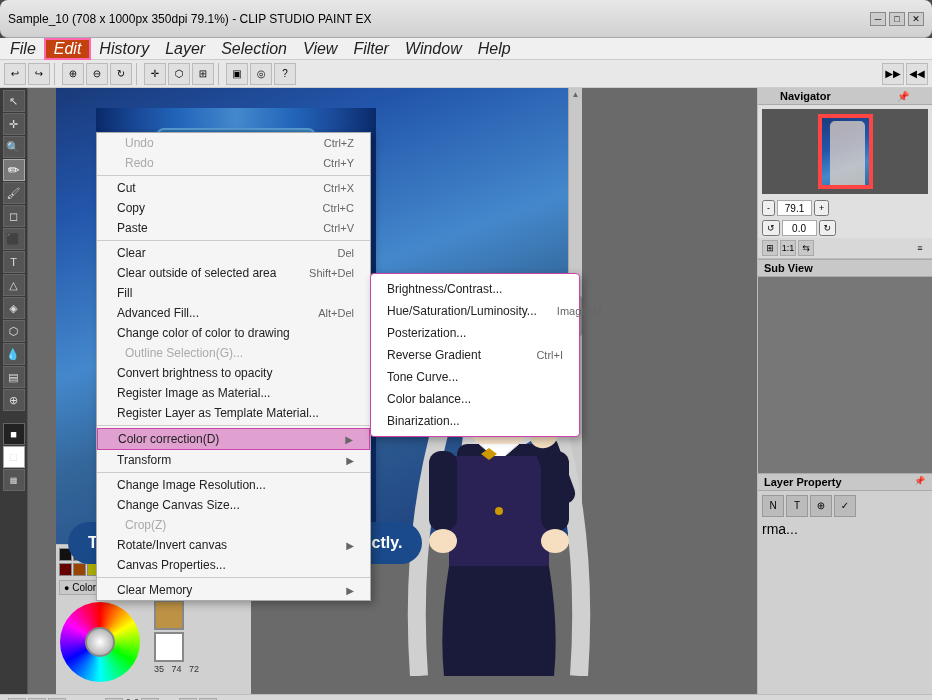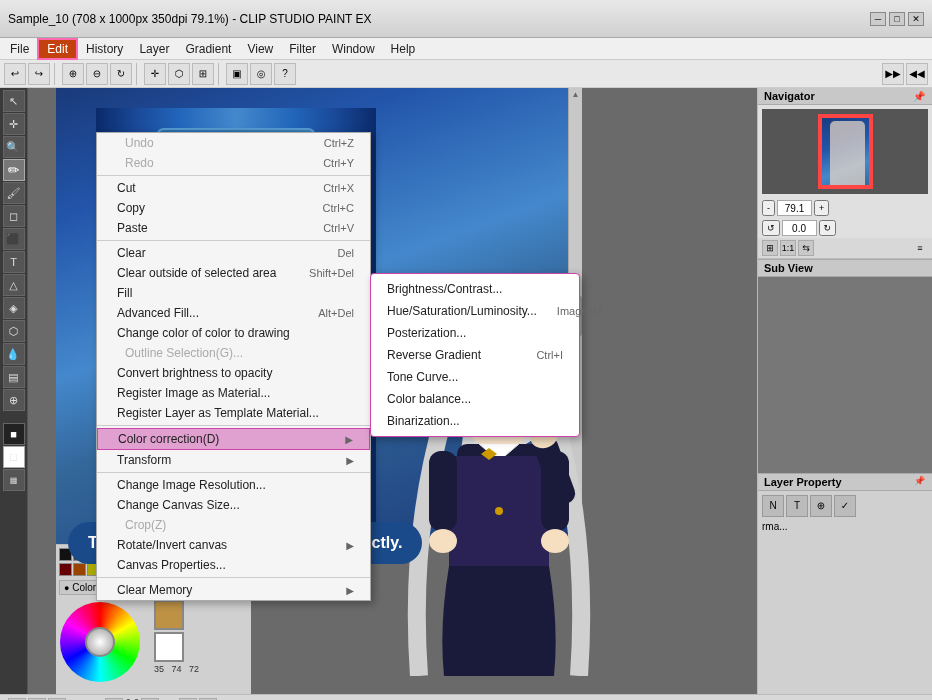--- a/index.html
+++ b/index.html
@@ -7,20 +7,21 @@
 
     
     #titlebar {
       height: 38px;
       background: linear-gradient(to bottom, #e8e8e8, #d0d0d0);
       display: flex;
       align-items: center;
       justify-content: space-between;
       padding: 16px 8px;
       border-bottom: 1px solid #aaa;
+      border-radius: 8px;
     }
     #titlebar .win-btns { display: flex; gap: 3px; }
     #titlebar .win-btn {
       width: 16px; height: 14px;
       border: 1px solid #888;
       background: #ccc;
       font-size: 9px;
       display: flex; align-items: center; justify-content: center;
       cursor: pointer;
     }
@@ -29,25 +30,25 @@
     #menubar {
       height: 22px;
       background: #f0f0f0;
       display: flex;
       align-items: center;
       border-bottom: 1px solid #ccc;
       padding: 0 2px;
     }
     .menu-item {
       padding: 2px 8px;
-      font-size: 12px;
+      font-size: 16px;
       color: #222;
       cursor: pointer;
       height: 22px;
-      display: flex; align-items: center;
+      display: flex; align-items: center; font-style: italic;
     }
     .menu-item.active { background: #c2410c; color: white; border: 2px solid #ff69b4; }
 
     
     #toolbar {
       height: 28px;
       background: #e8e8e8;
       border-bottom: 1px solid #ccc;
       display: flex;
       align-items: center;
@@ -104,21 +105,21 @@
     #right-panel {
       width: 175px;
       background: #e0e0e0;
       border-left: 1px solid #bbb;
       display: flex;
       flex-direction: column;
     }
     .panel-header {
       background: #c8c8c8;
       border-bottom: 1px solid #aaa;
-      padding: 2px 6px;
+      padding: 2px 22px;
       font-size: 11px;
       font-weight: bold;
       display: flex;
       align-items: center;
       justify-content: space-between;
     }
     .navigator-box {
       background: #555;
       height: 85px;
       margin: 4px;
@@ -287,21 +288,21 @@
     <div class="win-btn">□</div>
     <div class="win-btn">✕</div>
   </div>
 </div>
 
 <div id="menubar">
   <div class="menu-item">File</div>
   <div class="menu-item active">Edit</div>
   <div class="menu-item">History</div>
   <div class="menu-item">Layer</div>
-  <div class="menu-item">Gradient</div>
+  <div class="menu-item">Selection</div>
   <div class="menu-item">View</div>
   <div class="menu-item">Filter</div>
   <div class="menu-item">Window</div>
   <div class="menu-item">Help</div>
 </div>
 
 <div id="toolbar">
   <div class="toolbar-btn">↩</div>
   <div class="toolbar-btn">↪</div>
   <div class="toolbar-sep"></div>
@@ -638,21 +639,21 @@
       <span style="font-size:9px;">📌</span>
     </div>
     <div style="flex:1; background:#d0d0d0; padding:4px;">
 
       <div style="display:flex; gap:2px; flex-wrap:wrap;">
         <div style="width:22px;height:22px;background:#bbb;border:1px solid #999;font-size:10px;display:flex;align-items:center;justify-content:center;cursor:pointer;">N</div>
         <div style="width:22px;height:22px;background:#bbb;border:1px solid #999;font-size:10px;display:flex;align-items:center;justify-content:center;cursor:pointer;">T</div>
         <div style="width:22px;height:22px;background:#bbb;border:1px solid #999;font-size:10px;display:flex;align-items:center;justify-content:center;cursor:pointer;">⊕</div>
         <div style="width:22px;height:22px;background:#bbb;border:1px solid #999;font-size:10px;display:flex;align-items:center;justify-content:center;cursor:pointer;">✓</div>
       </div>
-      <div style="margin-top:4px; font-size:10px;">rma...</div>
+      <div style="margin-top:4px; font-size:14px;">rma...</div>
     </div>
   </div>
 
 </div>
 
 <div id="statusbar">
   <div style="display:flex; gap:2px;">
     <div style="width:18px;height:16px;background:#c8c8c8;border:1px solid #aaa;font-size:9px;display:flex;align-items:center;justify-content:center;cursor:pointer;">⊞</div>
     <div style="width:18px;height:16px;background:#c8c8c8;border:1px solid #aaa;font-size:9px;display:flex;align-items:center;justify-content:center;cursor:pointer;">⊕</div>
     <div style="width:18px;height:16px;background:#c8c8c8;border:1px solid #aaa;font-size:9px;display:flex;align-items:center;justify-content:center;cursor:pointer;">⊖</div>

